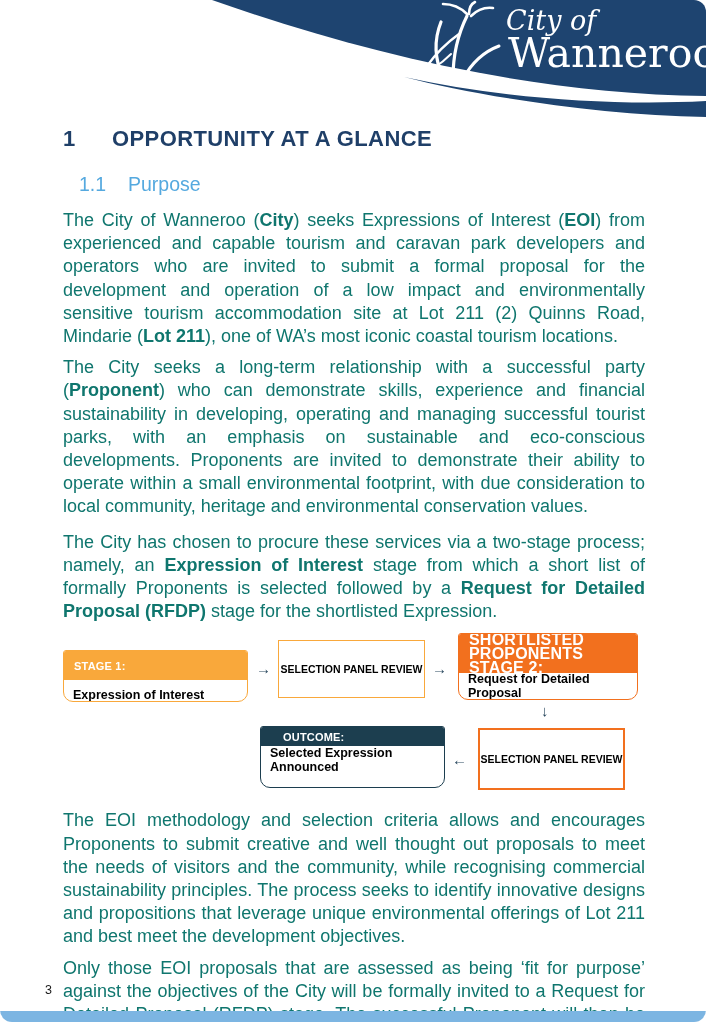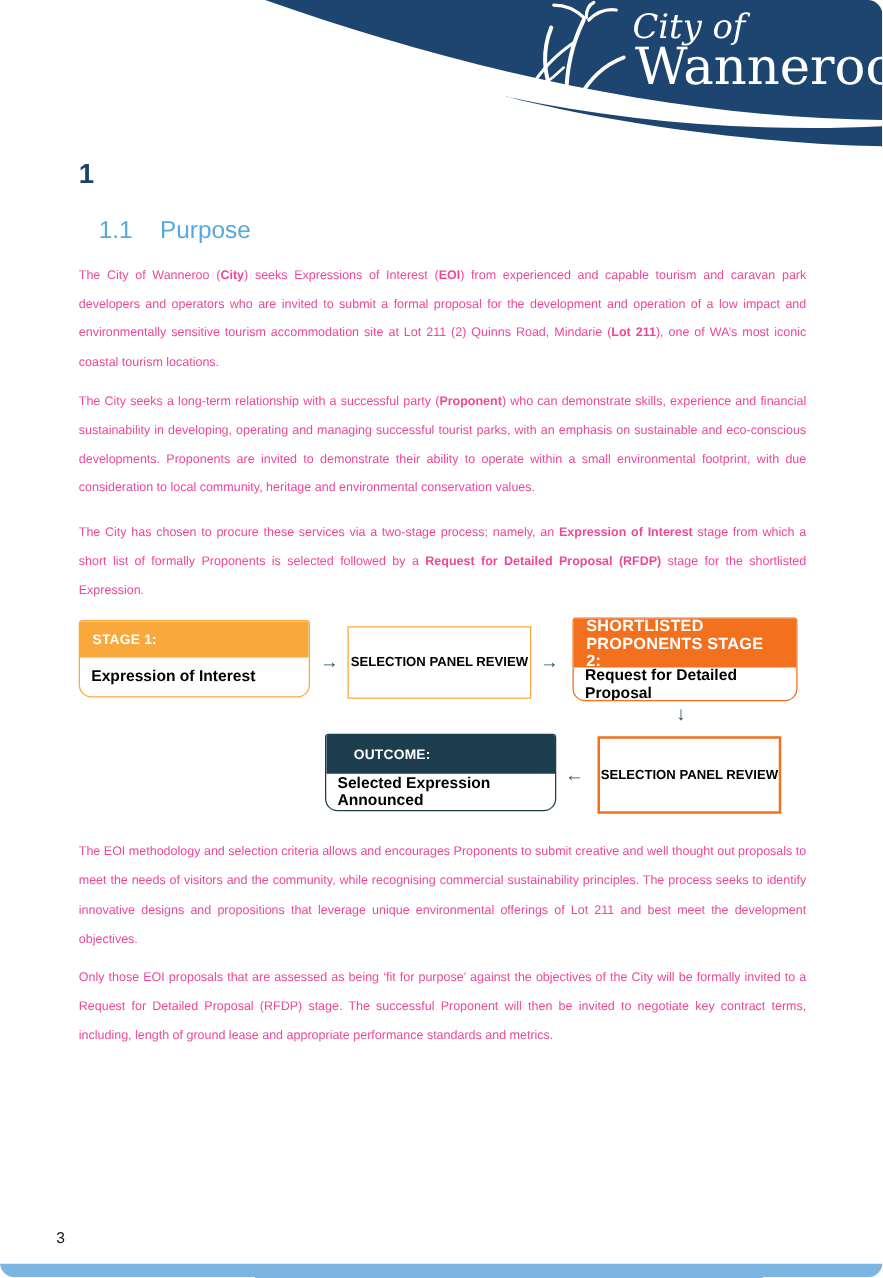--- a/index.html
+++ b/index.html
@@ -16,48 +16,48 @@
     font-weight:bold; letter-spacing:0.4px; line-height:26px;
   }
   .h2 {
     display:flex; margin-top:20px; color:#55A9DF; font-size:19.5px;
     font-weight:normal; line-height:25px;margin-left:16px;
   }
   .h2.second { margin-top:23px; }
   .num { width:49px; flex:none; }
 
   p.body {
-    margin:8px 0 0 0; text-align:justify; font-size:10px; line-height:23.2px; color:#ec4899;
+    margin:8px 0 0 0; text-align:justify; font-size:18px; line-height:23.2px; color:#0f766e;
   }
   p.body.first { margin-top:12px; }
   p.body.after-chart { margin-top:19px; }
   p.body b { font-weight:bold; }
 
   .flowchart { position:relative; height:157px; margin-top:10px; }
   .fc-box { position:absolute; background:#fff; box-sizing:border-box; }
   .cap { border-radius:3px 3px 10px 10px; overflow:hidden; }
   .hd { color:#fff; font-weight:bold; display:flex; align-items:center; letter-spacing:0.2px; }
   .bd { display:flex; align-items:center; font-weight:bold; color:#000; font-size:12.5px; padding-left:9px; }
 
-  .box-stage1 { left:0; top:2px; width:185px; height:62px; border:1.5px solid #F9A83B; }
+  .box-stage1 { left:0; top:17px; width:185px; height:52px; border:1.5px solid #F9A83B; }
   .box-stage1 .hd { background:#F9A83B; height:29px; font-size:11px; padding-left:10px; }
   .box-stage1 .bd { height:29px; }
 
   .box-panel-top {
     left:215px; top:7px; width:147px; height:58px; border:1.5px solid #F9A83B;
     display:flex; align-items:center; justify-content:center;
     font-size:10.5px; font-weight:bold; text-align:center; color:#000;
   }
 
   .box-stage2 { left:395px; top:0; width:180px; height:67px; border:1.5px solid #F2701E; }
-  .box-stage2 .hd { background:#F2701E; height:39px; font-size:13px; line-height:14px; padding:0 14px 0 10px; }
+  .box-stage2 .hd { background:#F2701E; height:39px; font-size:16px; line-height:14px; padding:0 14px 0 10px; }
   .box-stage2 .bd { height:25px; }
 
   .box-outcome { left:197px; top:93px; width:185px; height:62px; border:1.5px solid #1C3E4F; }
-  .box-outcome .hd { background:#1C3E4F; height:31px; font-size:11px; padding-left:22px; }
+  .box-outcome .hd { background:#1C3E4F; height:19px; font-size:11px; padding-left:22px; }
   .box-outcome .bd { height:27px; }
 
   .box-panel-bottom {
     left:415px; top:95px; width:147px; height:62px; border:2px solid #F2701E;
     display:flex; align-items:center; justify-content:center;
     font-size:10.5px; font-weight:bold; text-align:center; color:#000;
   }
 
   .fc-arrow { position:absolute; color:#2C4A60; font-weight:bold; font-size:15px; line-height:1; }
   .a-right-1 { left:193px; top:28px; }
@@ -87,20 +87,21 @@
       <path d="M2,74 C14,70 26,62 36,52" stroke-width="2"></path>
     </g>
     <text x="506" y="30" fill="#ffffff" font-family="DejaVu Serif, serif" font-style="italic" font-size="27">City of</text>
     <text x="508" y="67" fill="#ffffff" font-family="DejaVu Serif, serif" font-size="41">Wanneroo</text>
   </svg>
 
   <div class="content">
 
     <div class="h1">
       <span class="num">1</span>
+      <span>OPPORTUNITY AT A GLANCE</span>
     </div>
 
     <div class="h2">
       <span class="num">1.1</span>
       <span>Purpose</span>
     </div>
 
     <p class="body first"><span>The City of Wanneroo (</span><b>City</b><span>) seeks Expressions of Interest (</span><b>EOI</b><span>) from experienced and capable tourism and caravan park developers and operators who are invited to submit a formal proposal for the development and operation of a low impact and environmentally sensitive tourism accommodation site at Lot 211 (2) Quinns Road, Mindarie (</span><b>Lot 211</b><span>), one of WA’s most iconic coastal tourism locations.</span></p>
     <p class="body"><span>The City seeks a long-term relationship with a successful party (</span><b>Proponent</b><span>) who can demonstrate skills, experience and financial sustainability in developing, operating and managing successful tourist parks, with an emphasis on sustainable and eco-conscious developments. Proponents are invited to demonstrate their ability to operate within a small environmental footprint, with due consideration to local community, heritage and environmental conservation values.</span></p>
 

